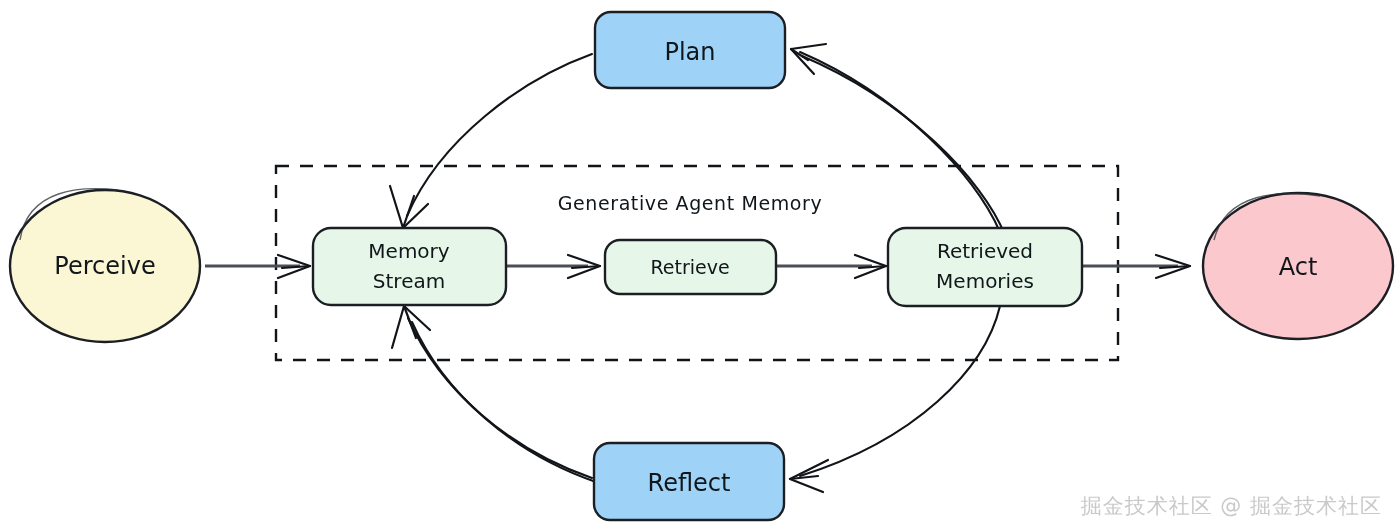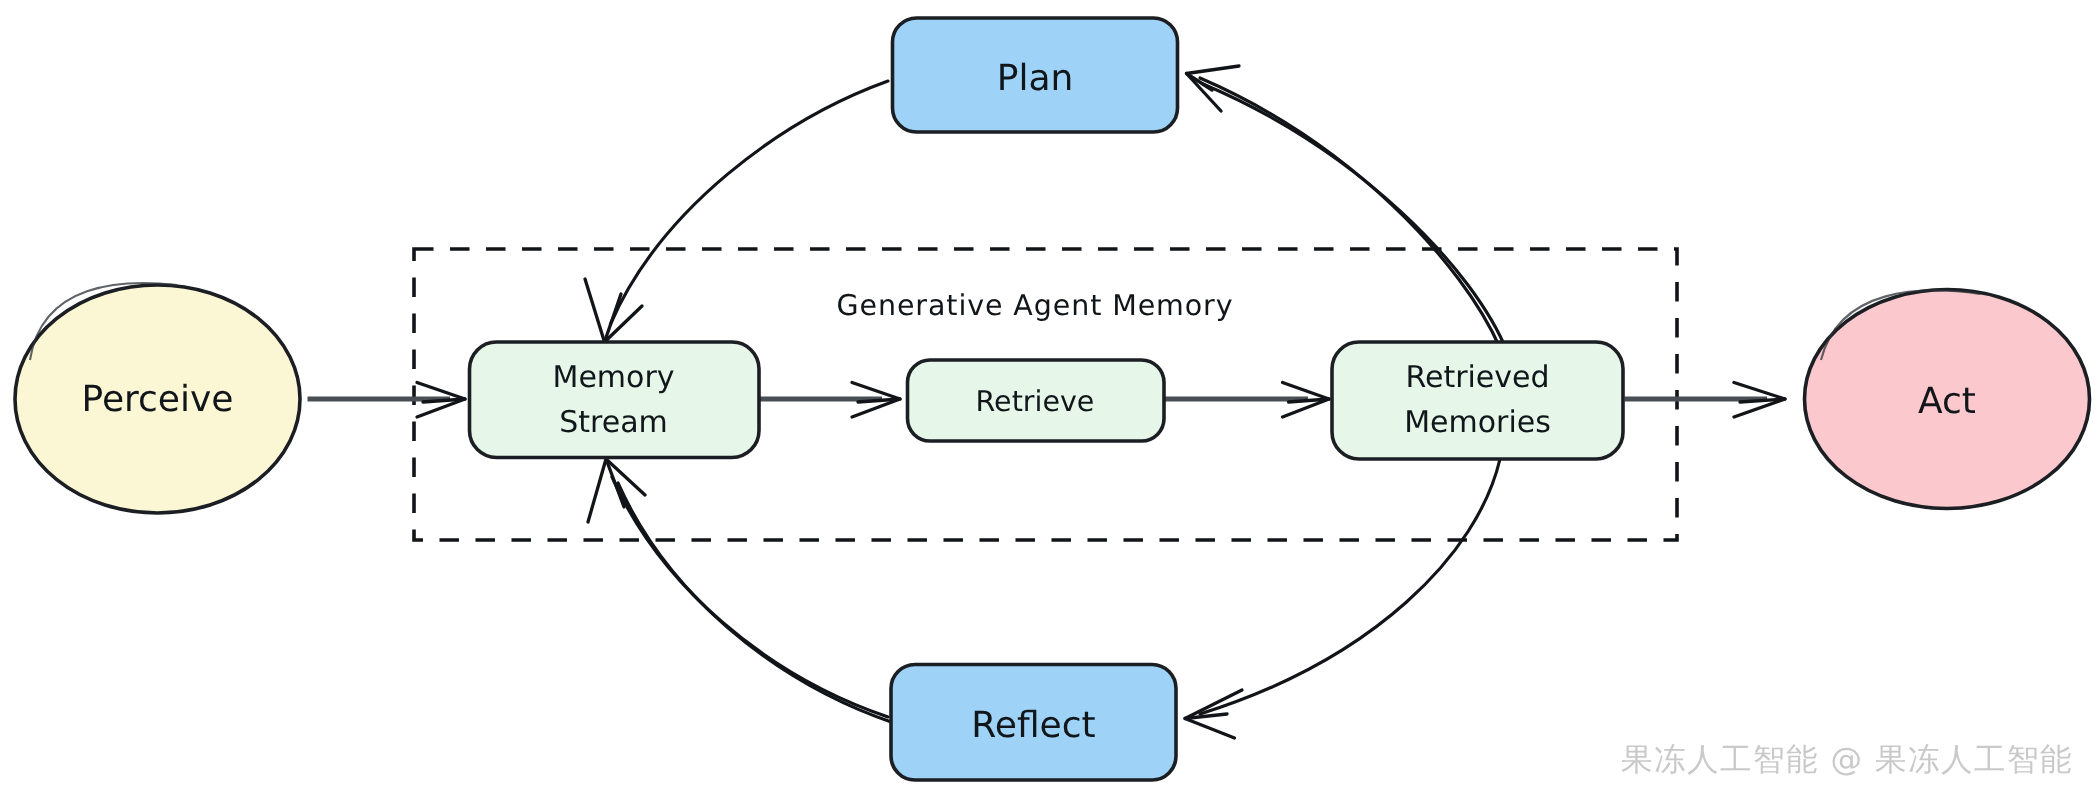--- a/index.html
+++ b/index.html
@@ -177,15 +177,15 @@
       <text class="node-label" x="690" y="60" text-anchor="middle" font-size="24">Plan</text>
     </g>
 
     <g>
       <rect class="shape-outline" x="594" y="443" width="190" height="77" rx="16" ry="16" fill="#9ed3f7"></rect>
       <text class="node-label" x="689" y="491" text-anchor="middle" font-size="24">Reflect</text>
     </g>
 
   </svg>
 
-  <div class="watermark-text">果冻人工智能 @ 果冻人工智能</div>
+  <div class="watermark-text">掘金技术社区 @ 掘金技术社区</div>
 
 </div>
 
 </body></html>

